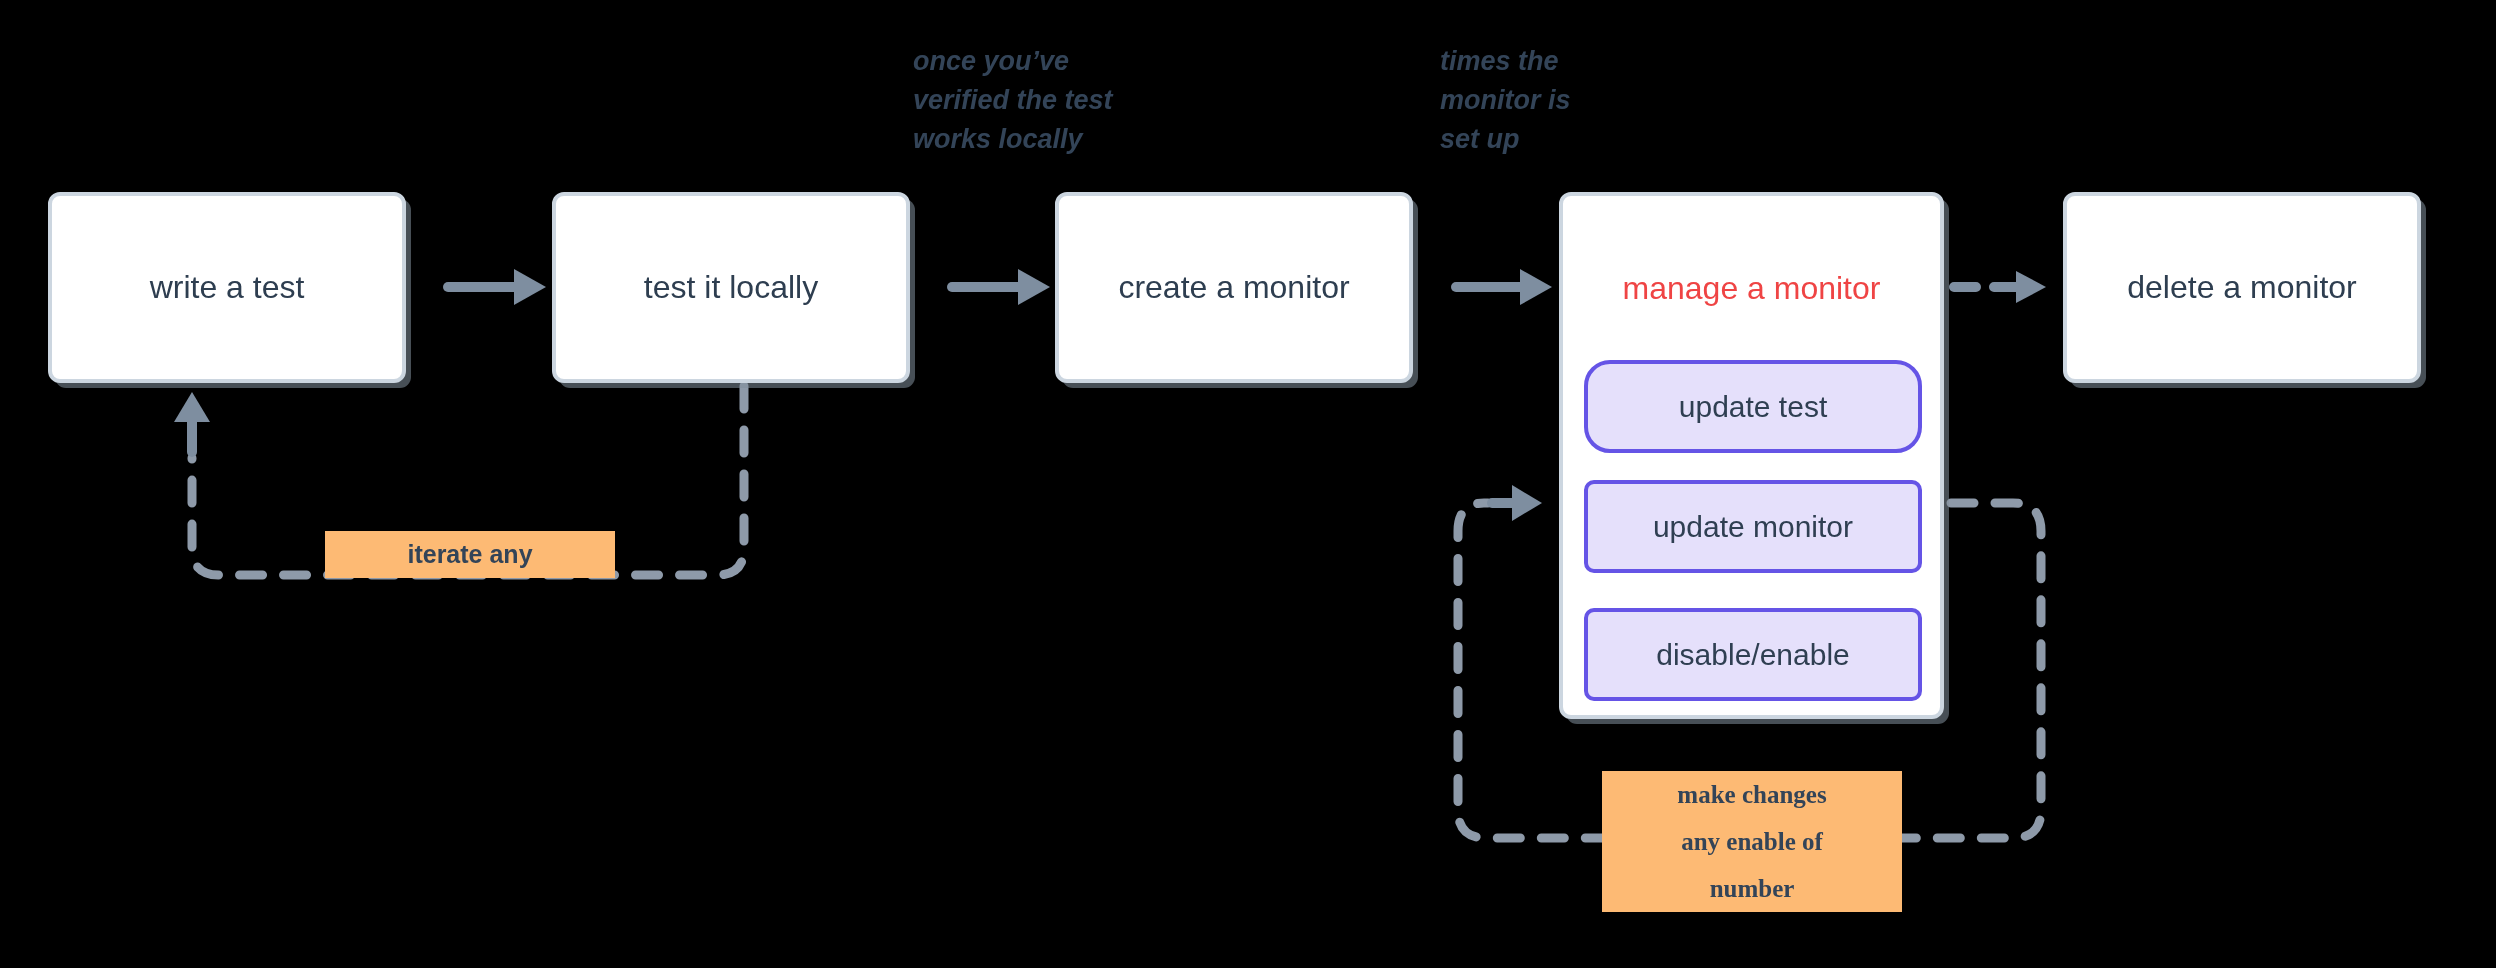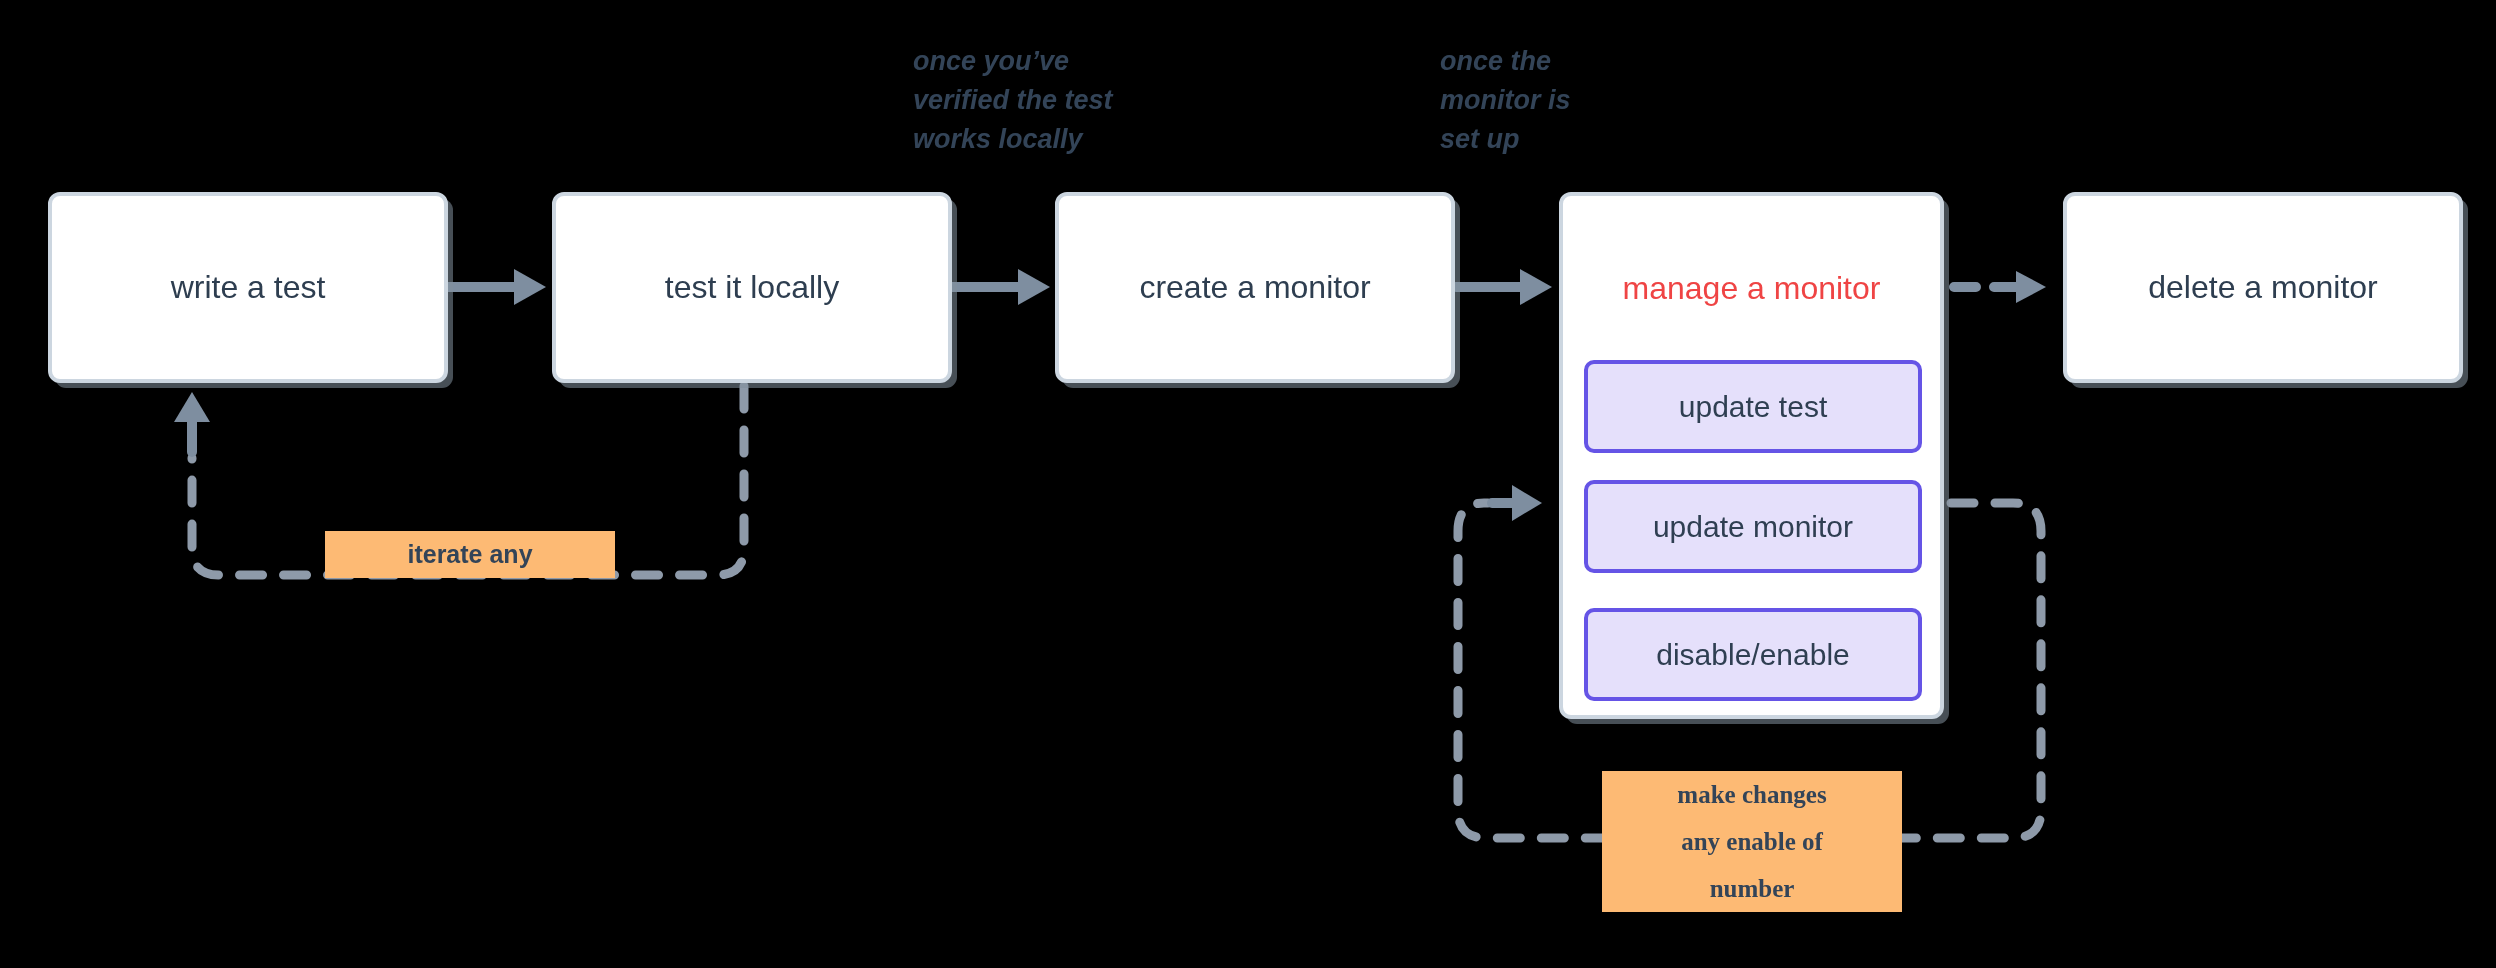--- a/index.html
+++ b/index.html
@@ -30,21 +30,21 @@
     box-shadow: 6px 6px 0 -1px rgba(130,143,157,0.55);
     display: flex;
     align-items: center;
     justify-content: center;
     color: #2e3e50;
     font-size: 32px;
     font-weight: 500;
   }
   .node-small {
     top: 192px;
-    width: 400px;
+    width: 358px;
     height: 191px;
   }
   .node-tall {
     left: 1559px;
     top: 192px;
     width: 385px;
     height: 527px;
     justify-content: flex-start;
   }
   .node-title {
@@ -64,21 +64,21 @@
     height: 93px;
     background: #e5e0fb;
     border: 4px solid #6554e6;
     border-radius: 10px;
     display: flex;
     align-items: center;
     justify-content: center;
     color: #2f3f52;
     font-size: 30px;
   }
-  .action-1 { top: 164px; }
+  .action-1 { top: 164px; border-radius: 26px; }
   .action-2 { top: 284px; }
   .action-3 { top: 412px; }
   .annotation {
     position: absolute;
     color: #334458;
     font-size: 27px;
     line-height: 39px;
     font-style: italic;
     font-weight: bold;
     top: 42px;
@@ -176,21 +176,21 @@
   <div class="node node-small" style="left:2063px;">
     <span>delete a monitor</span>
   </div>
 
   <div class="annotation annotation-1">
     <span>once you’ve</span>
     <span>verified the test</span>
     <span>works locally</span>
   </div>
   <div class="annotation annotation-2">
-    <span>once the</span>
+    <span>times the</span>
     <span>monitor is</span>
     <span>set up</span>
   </div>
 
   <div class="loop-label loop-label-1">
     <span>iterate any</span>
   </div>
   <div class="loop-label loop-label-2">
     <span>make changes</span>
     <span>any enable of</span>

